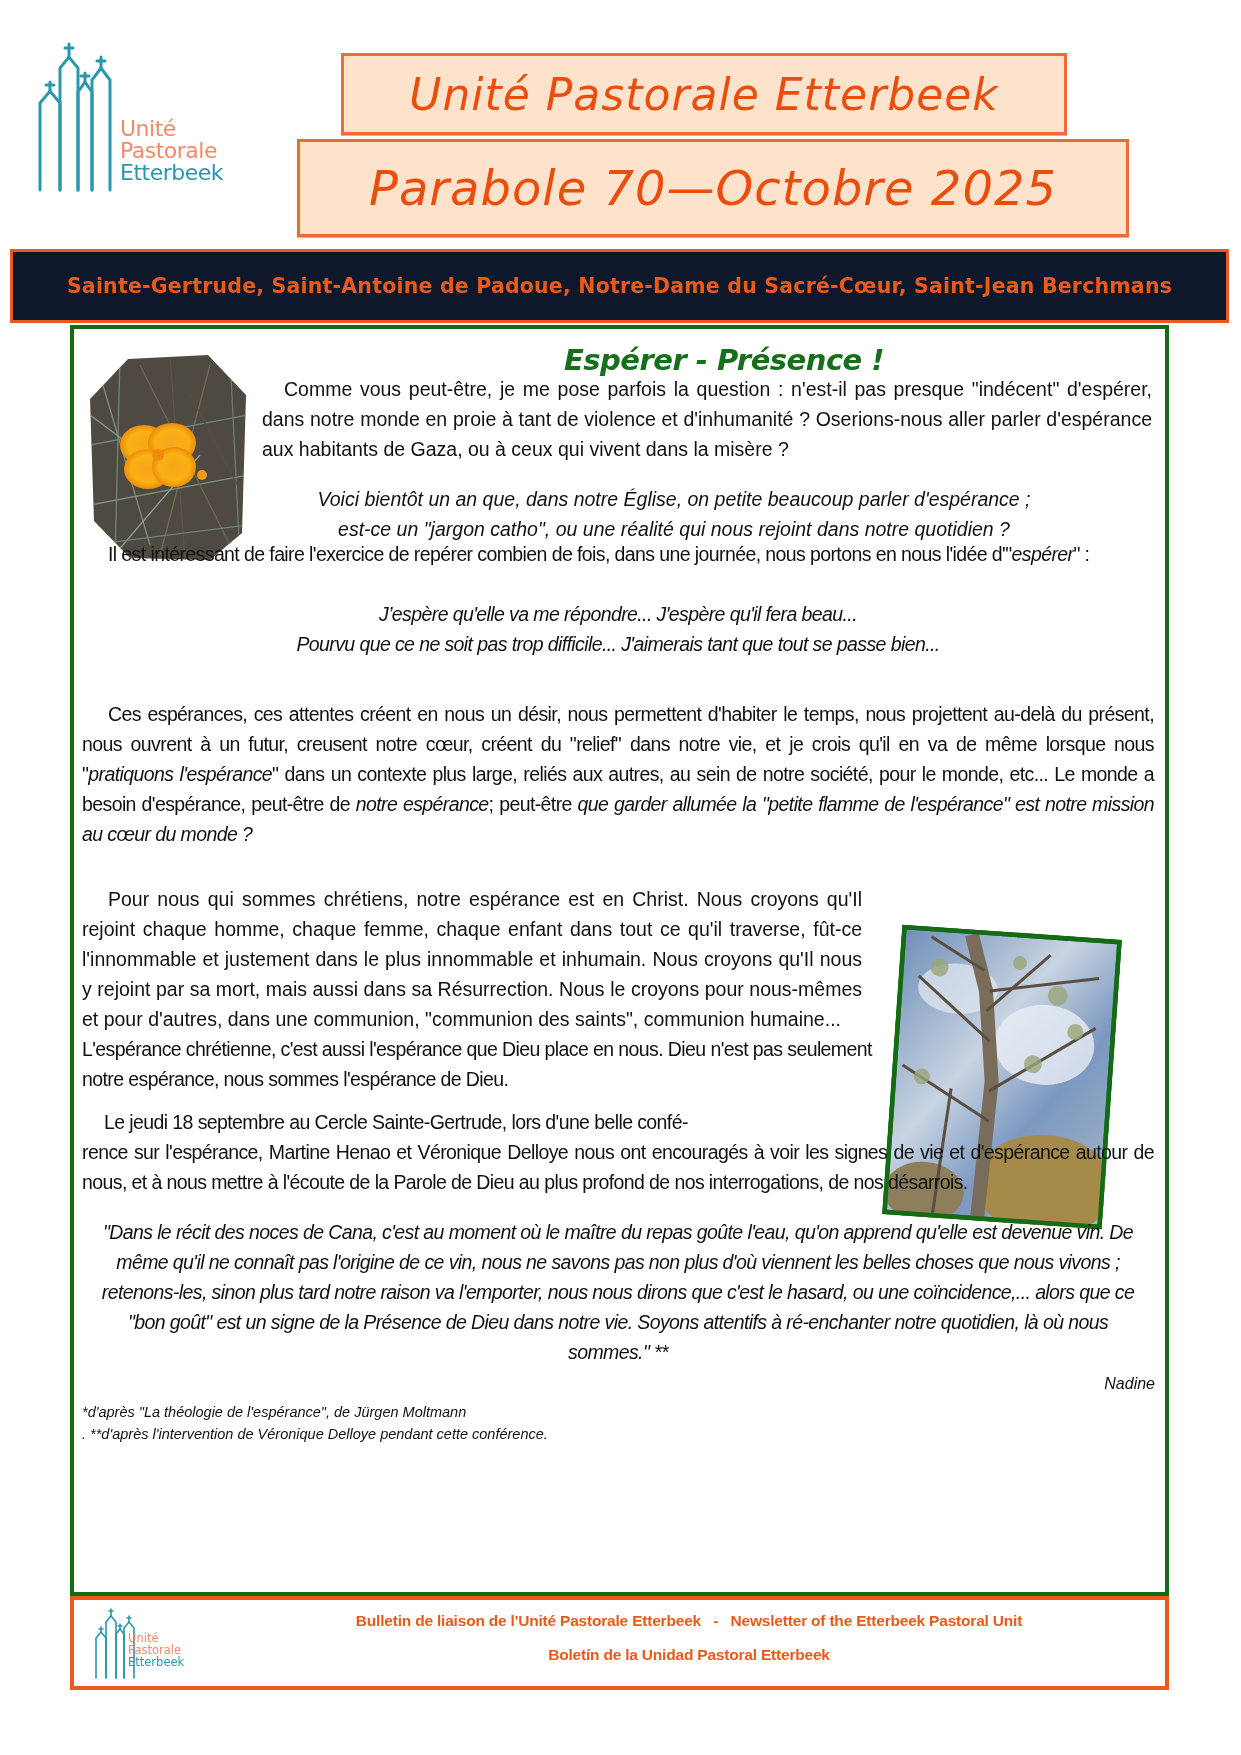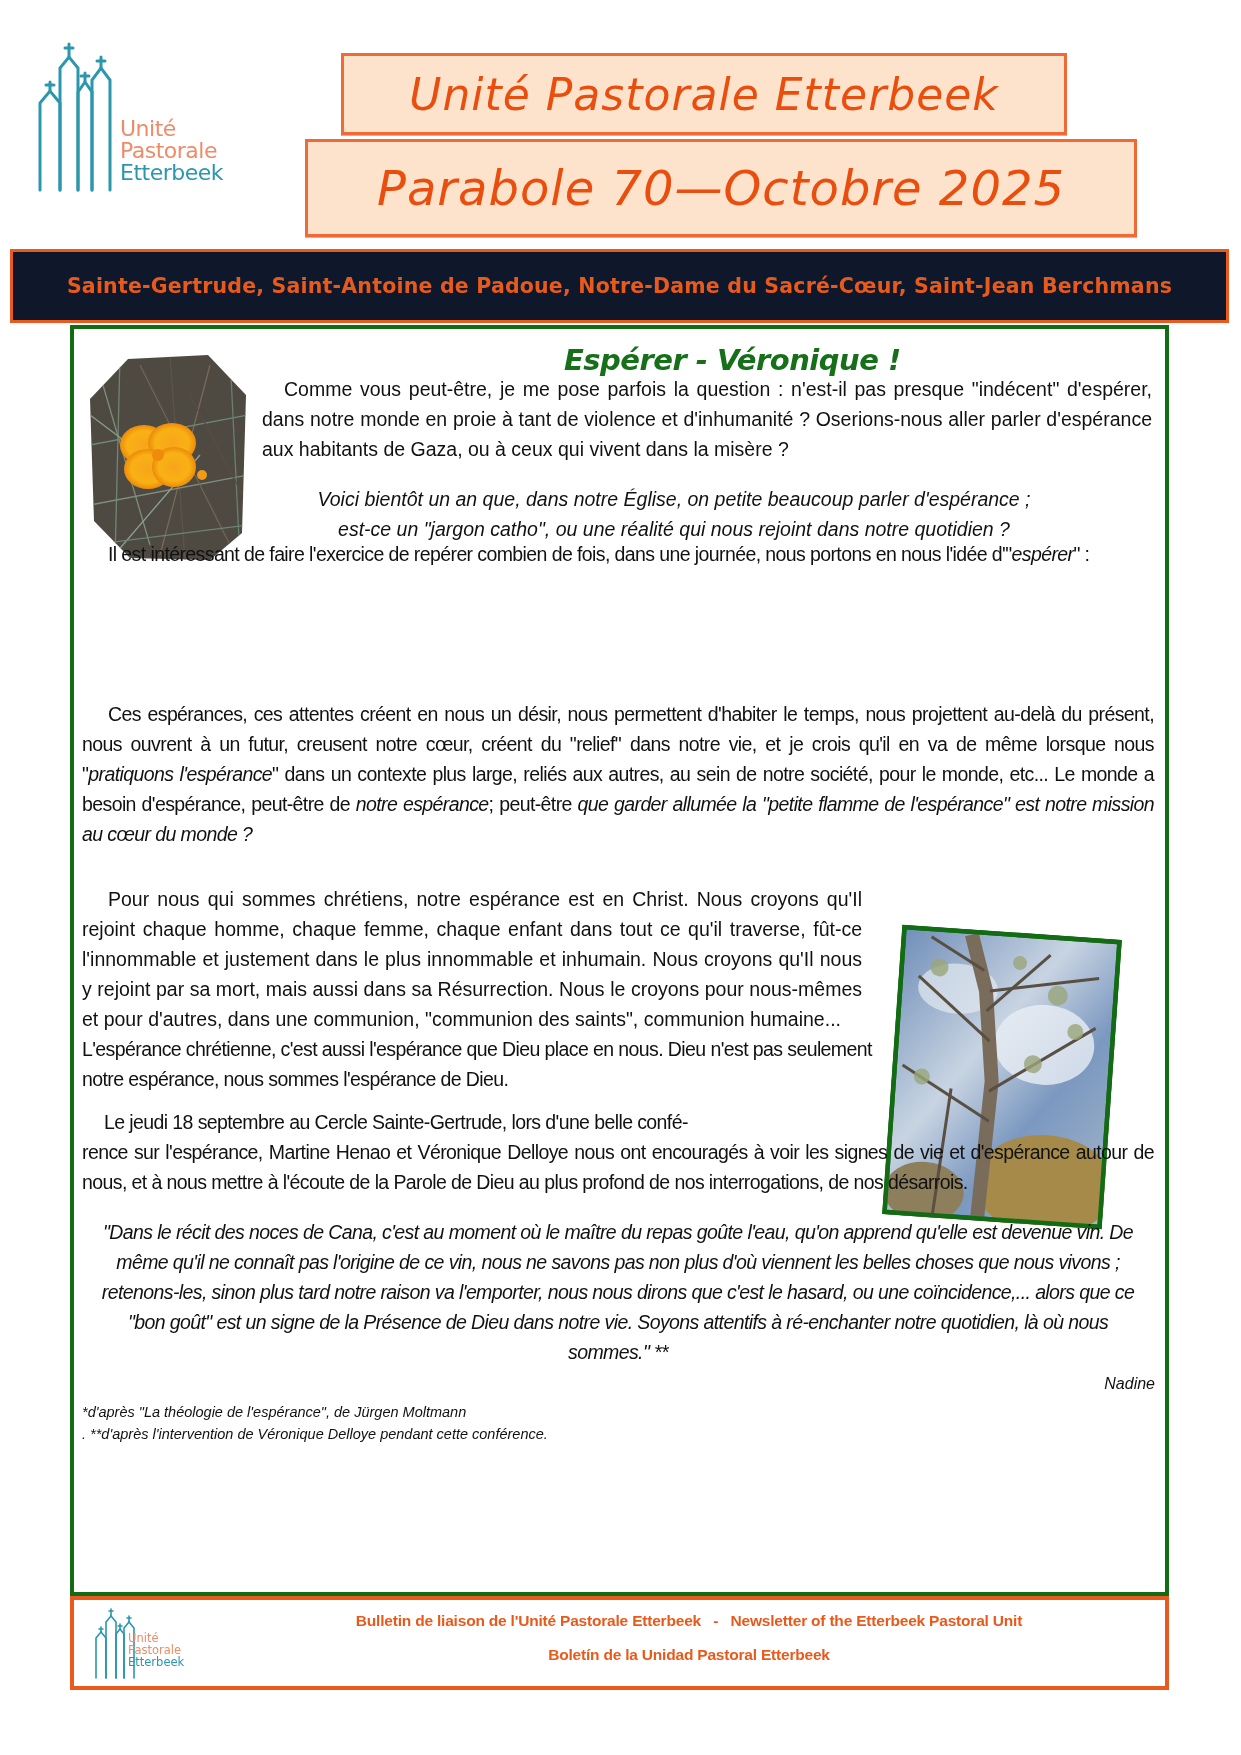--- a/index.html
+++ b/index.html
@@ -11,21 +11,21 @@
   .logo svg { position:absolute; left:0; top:0; }
   .logo-text { position:absolute; left:82px; top:78px; line-height:22px; font-size:22px;
                font-family:"DejaVu Sans", sans-serif; font-weight:normal; letter-spacing:-0.5px; }
   .logo-text .l1, .logo-text .l2 { color:#ee8c6a; }
   .logo-text .l3 { color:#2a97ad; }
 
   
   .title-box { position:absolute; background:#fde3cc; border:3px solid #ef6a36;
                box-shadow: 0 1px 0 #f3a586; display:flex; align-items:center; justify-content:center; }
   .title-1 { left:341px; top:53px; width:720px; height:76px; }
-  .title-2 { left:297px; top:139px; width:826px; height:92px;margin-left:8px; }
+  .title-2 { left:297px; top:139px; width:826px; height:92px; }
   .title-text { color:#ea4e0f; font-family:"DejaVu Sans", sans-serif; font-style:italic; font-weight:normal;
                 letter-spacing:1px; }
   .title-1 .title-text { font-size:44px; }
   .title-2 .title-text { font-size:48px; }
 
   .parishes { position:absolute; left:10px; top:249px; width:1213px; height:68px;
               border:3px solid #ea5a1e; display:flex; align-items:center; justify-content:center; background:#0f172a; }
   .parishes span { color:#e85a1c; font-family:"DejaVu Sans", sans-serif; font-weight:bold; font-size:20.5px; letter-spacing:0.2px; }
 
   
@@ -91,21 +91,21 @@
 </div>
 <div class="title-box title-2">
   <span class="title-text">Parabole 70—Octobre 2025</span>
 </div>
 
 <div class="parishes">
   <span>Sainte-Gertrude, Saint-Antoine de Padoue, Notre-Dame du Sacré-Cœur, Saint-Jean Berchmans</span>
 </div>
 
 <div class="article">
-  <div class="article-title">Espérer - Véronique !</div>
+  <div class="article-title">Espérer - Présence !</div>
 
   <svg class="flower" viewBox="0 0 158 205">
     <defs>
       <clipPath id="oct">
           <polygon points="38,4 118,0 156,40 152,178 120,205 40,203 4,166 0,44"></polygon>
         </clipPath>
       <radialGradient id="petal" cx="50%" cy="50%" r="50%">
         <stop offset="0%" stop-color="#f7a51a"></stop>
           <stop offset="70%" stop-color="#f9b114"></stop>
           <stop offset="100%" stop-color="#ec8b0a"></stop>
@@ -140,20 +140,24 @@
 
   <div class="txt just" style="left:188px; top:45px; width:890px; text-indent:22px;">Comme vous peut-être, je me pose parfois la question : n'est-il pas presque "indécent" d'espérer, dans notre monde en proie à tant de violence et d'inhumanité ? Oserions-nous aller parler d'espérance aux habitants de Gaza, ou à ceux qui vivent dans la misère ?</div>
 
   <div class="txt center it" style="left:150px; top:155px; width:900px;">
     <div>Voici bientôt un an que, dans notre Église, on petite beaucoup parler d'espérance ;</div>
     <div>est-ce un "jargon catho", ou une réalité qui nous rejoint dans notre quotidien ?</div>
   </div>
 
   <div class="txt just narrow" style="left:8px; top:210px; width:1072px; text-indent:26px;"><span>Il est intéressant de faire l'exercice de repérer combien de fois, dans une journée, nous portons en nous l'idée d'"</span><span class="it">espérer</span><span>" :</span></div>
 
+  <div class="txt center it narrow" style="left:8px; top:270px; width:1072px;">
+    <div>J’espère qu'elle va me répondre... J'espère qu'il fera beau...</div>
+    <div>Pourvu que ce ne soit pas trop difficile... J'aimerais tant que tout se passe bien...</div>
+  </div>
 
   <div class="txt just narrow" style="left:8px; top:370px; width:1072px; text-indent:26px; hyphens:auto;" lang="fr"><span>Ces espérances, ces attentes créent en nous un désir, nous permettent d'habiter le temps, nous projettent au-delà du présent, nous ouvrent à un futur, creusent notre cœur, créent du "relief" dans notre vie, et je crois qu'il en va de même lorsque nous "</span><span class="it">pratiquons l'espérance</span><span>" dans un contexte plus large, reliés aux autres, au sein de notre société, pour le monde, etc... Le monde a besoin d'espérance, peut-être de </span><span class="it">notre espérance</span><span>; peut-être </span><span class="it">que garder allumée la "petite flamme de l'espérance" est notre mission au cœur du monde ?</span></div>
 
   <div class="txt just" style="left:8px; top:555px; width:780px; text-indent:26px; hyphens:auto;" lang="fr">Pour nous qui sommes chrétiens, notre espérance est en Christ. Nous croyons qu'Il rejoint chaque homme, chaque femme, chaque enfant dans tout ce qu'il traverse, fût-ce l'innommable et justement dans le plus innommable et inhumain. Nous croyons qu'Il nous y rejoint par sa mort, mais aussi dans sa Résurrection. Nous le croyons pour nous-mêmes et pour d'autres, dans une communion, "communion des saints", communion humaine...</div>
   <div class="txt narrow" style="left:8px; top:705px; width:790px;">L'espérance chrétienne, c'est aussi l'espérance que Dieu place en nous. Dieu n'est pas seulement notre espérance, nous sommes l'espérance de Dieu.</div>
 
   <svg class="tree" viewBox="0 0 220 290">
     <defs>
       <linearGradient id="sky" x1="0" y1="0" x2="1" y2="1">
         <stop offset="0%" stop-color="#6f8eb8"></stop>

